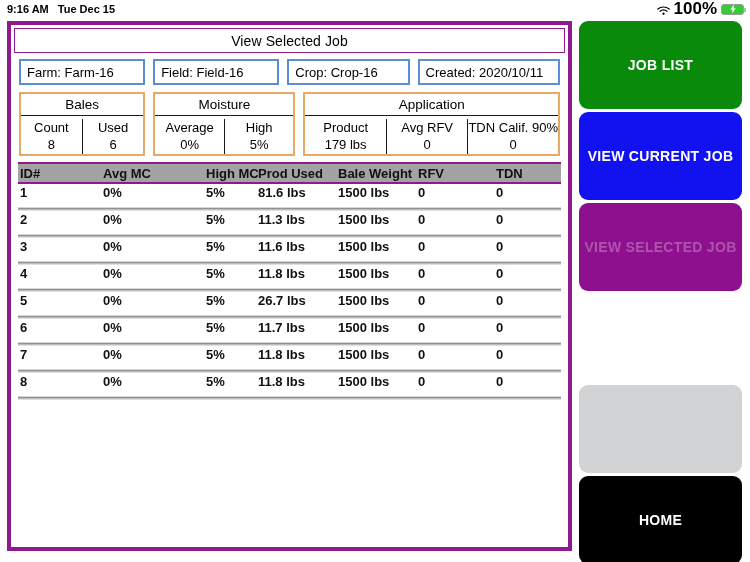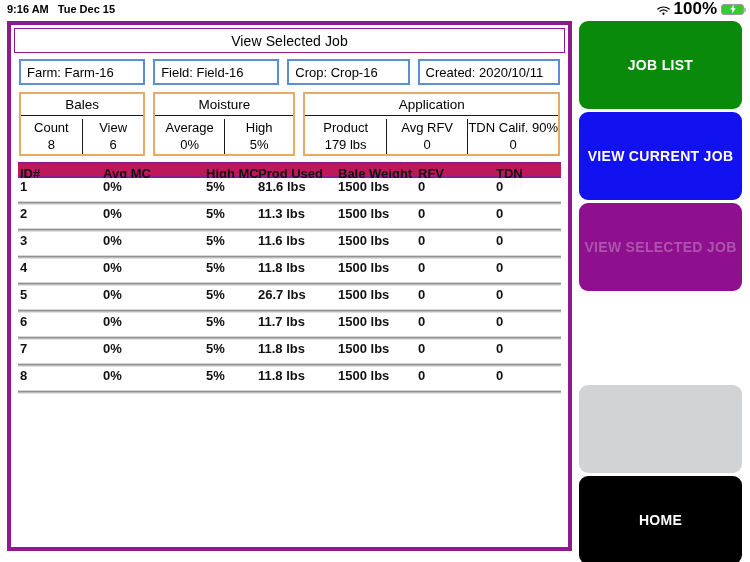--- a/index.html
+++ b/index.html
@@ -86,21 +86,21 @@
     font-size: 13px; color: #000; line-height: 1.35;
     border-right: 1px solid #1a1a1a;
   }
   .gcell:last-child { border-right: none; }
   .gcell .lbl { white-space: nowrap; }
   .gcell .val { white-space: nowrap; }
 
   
   .table-wrap { margin-top: 6px; padding: 0 4px; }
   .thead {
-    background: #be185d; height: 16px;
+    background: #a3a3a3; height: 22px;
     border-top: 2px solid #8e1a8e;
     border-bottom: 2px solid #8e1a8e;
     position: relative;
   }
   .thead span {
     position: absolute; top: 2px;
     font-size: 13px; font-weight: bold; color: #111;
     white-space: nowrap;
   }
   .trow { position: relative; height: 23px; background: #fff; }
@@ -181,21 +181,21 @@
   <div class="summary-row">
 
     <div class="group bales">
       <div class="group-title">Bales</div>
       <div class="group-cells">
         <div class="gcell">
           <span class="lbl">Count</span>
           <span class="val">8</span>
         </div>
         <div class="gcell">
-          <span class="lbl">View</span>
+          <span class="lbl">Used</span>
           <span class="val">6</span>
         </div>
       </div>
     </div>
 
     <div class="group moist">
       <div class="group-title">Moisture</div>
       <div class="group-cells">
         <div class="gcell">
           <span class="lbl">Average</span>

